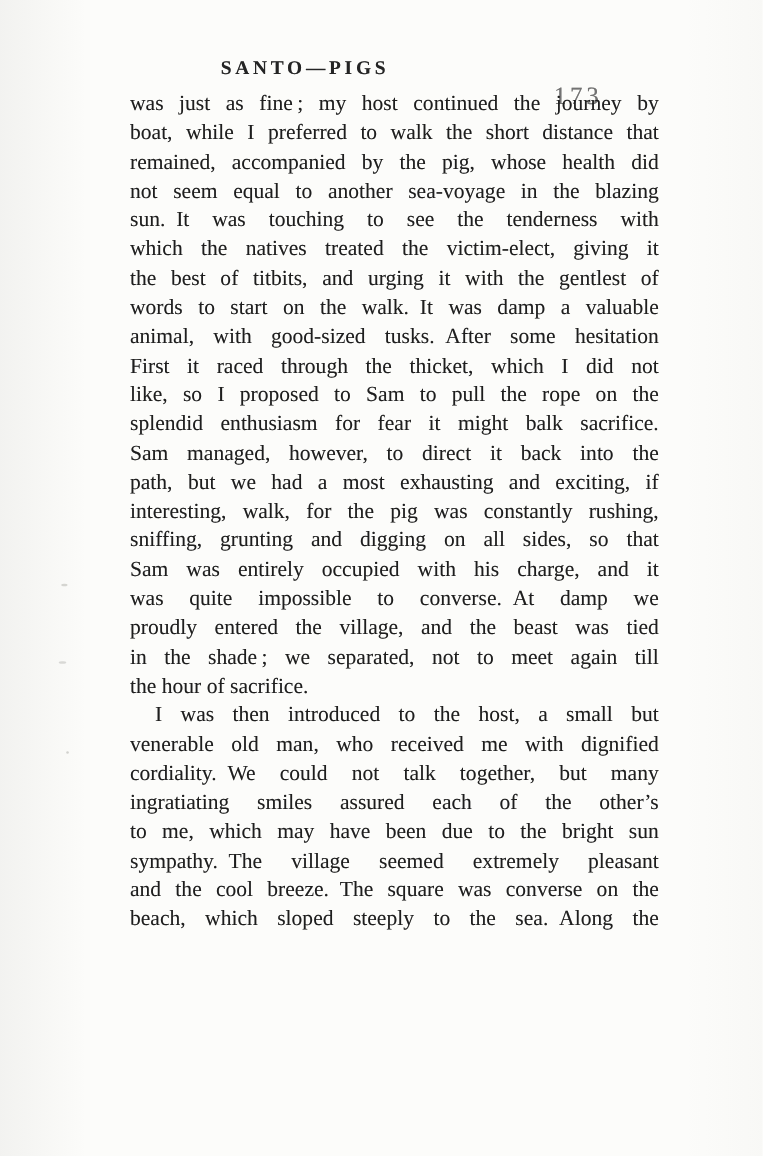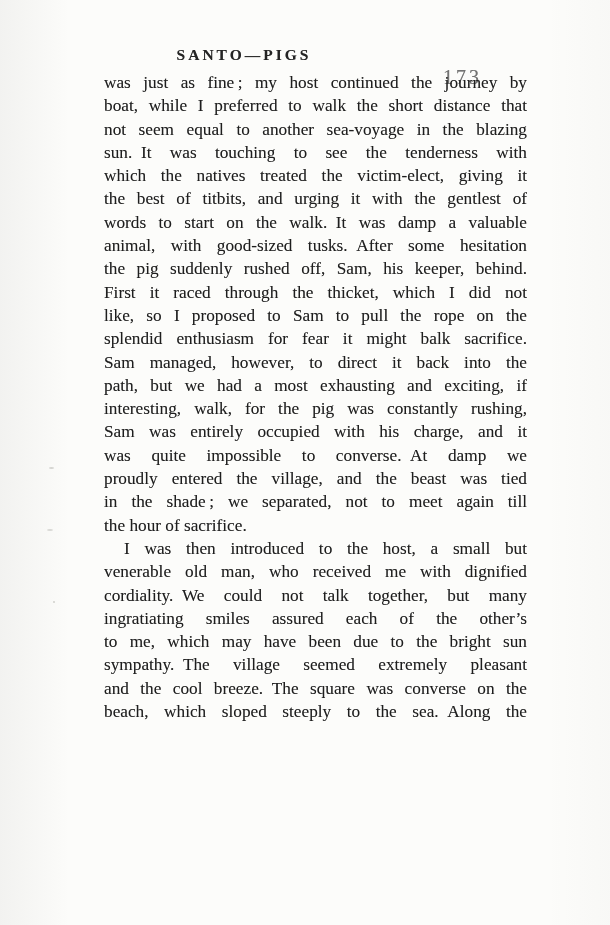--- a/index.html
+++ b/index.html
@@ -74,33 +74,34 @@
 <div class="running-head">
   <span class="head-title">SANTO—PIGS</span>
 </div>
 
 <span class="folio">173</span>
 
 <div class="page-text" style="font-size: 17.25px;">
     <div class="paragraph">
       <div class="line" style="">was just as fine ; my host continued the journey by</div>
       <div class="line" style="">boat, while I preferred to walk the short distance that</div>
+      <div class="line" style="">remained, accompanied by the pig, whose health did</div>
       <div class="line" style="">not seem equal to another sea-voyage in the blazing</div>
       <div class="line" style="">sun. It was touching to see the tenderness with</div>
       <div class="line" style="">which the natives treated the victim-elect, giving it</div>
       <div class="line" style="">the best of titbits, and urging it with the gentlest of</div>
       <div class="line" style="">words to start on the walk. It was damp a valuable</div>
       <div class="line" style="">animal, with good-sized tusks. After some hesitation</div>
-      <div class="line" style="">the pig suddenly rushed off, Sam, his keeper, behind.</div>
       <div class="line" style="">First it raced through the thicket, which I did not</div>
       <div class="line" style="">like, so I proposed to Sam to pull the rope on the</div>
       <div class="line" style="">splendid enthusiasm for fear it might balk sacrifice.</div>
       <div class="line" style="">Sam managed, however, to direct it back into the</div>
       <div class="line" style="">path, but we had a most exhausting and exciting, if</div>
       <div class="line" style="">interesting, walk, for the pig was constantly rushing,</div>
+      <div class="line" style="">sniffing, grunting and digging on all sides, so that</div>
       <div class="line" style="">Sam was entirely occupied with his charge, and it</div>
       <div class="line" style="">was quite impossible to converse. At damp we</div>
       <div class="line" style="">proudly entered the village, and the beast was tied</div>
       <div class="line" style="">in the shade ; we separated, not to meet again till</div>
       <div class="line no-justify" style="">the hour of sacrifice.</div>
     </div>
     <div class="paragraph">
       <div class="line indent" style="">I was then introduced to the host, a small but</div>
       <div class="line" style="">venerable old man, who received me with dignified</div>
       <div class="line" style="">cordiality. We could not talk together, but many</div>

